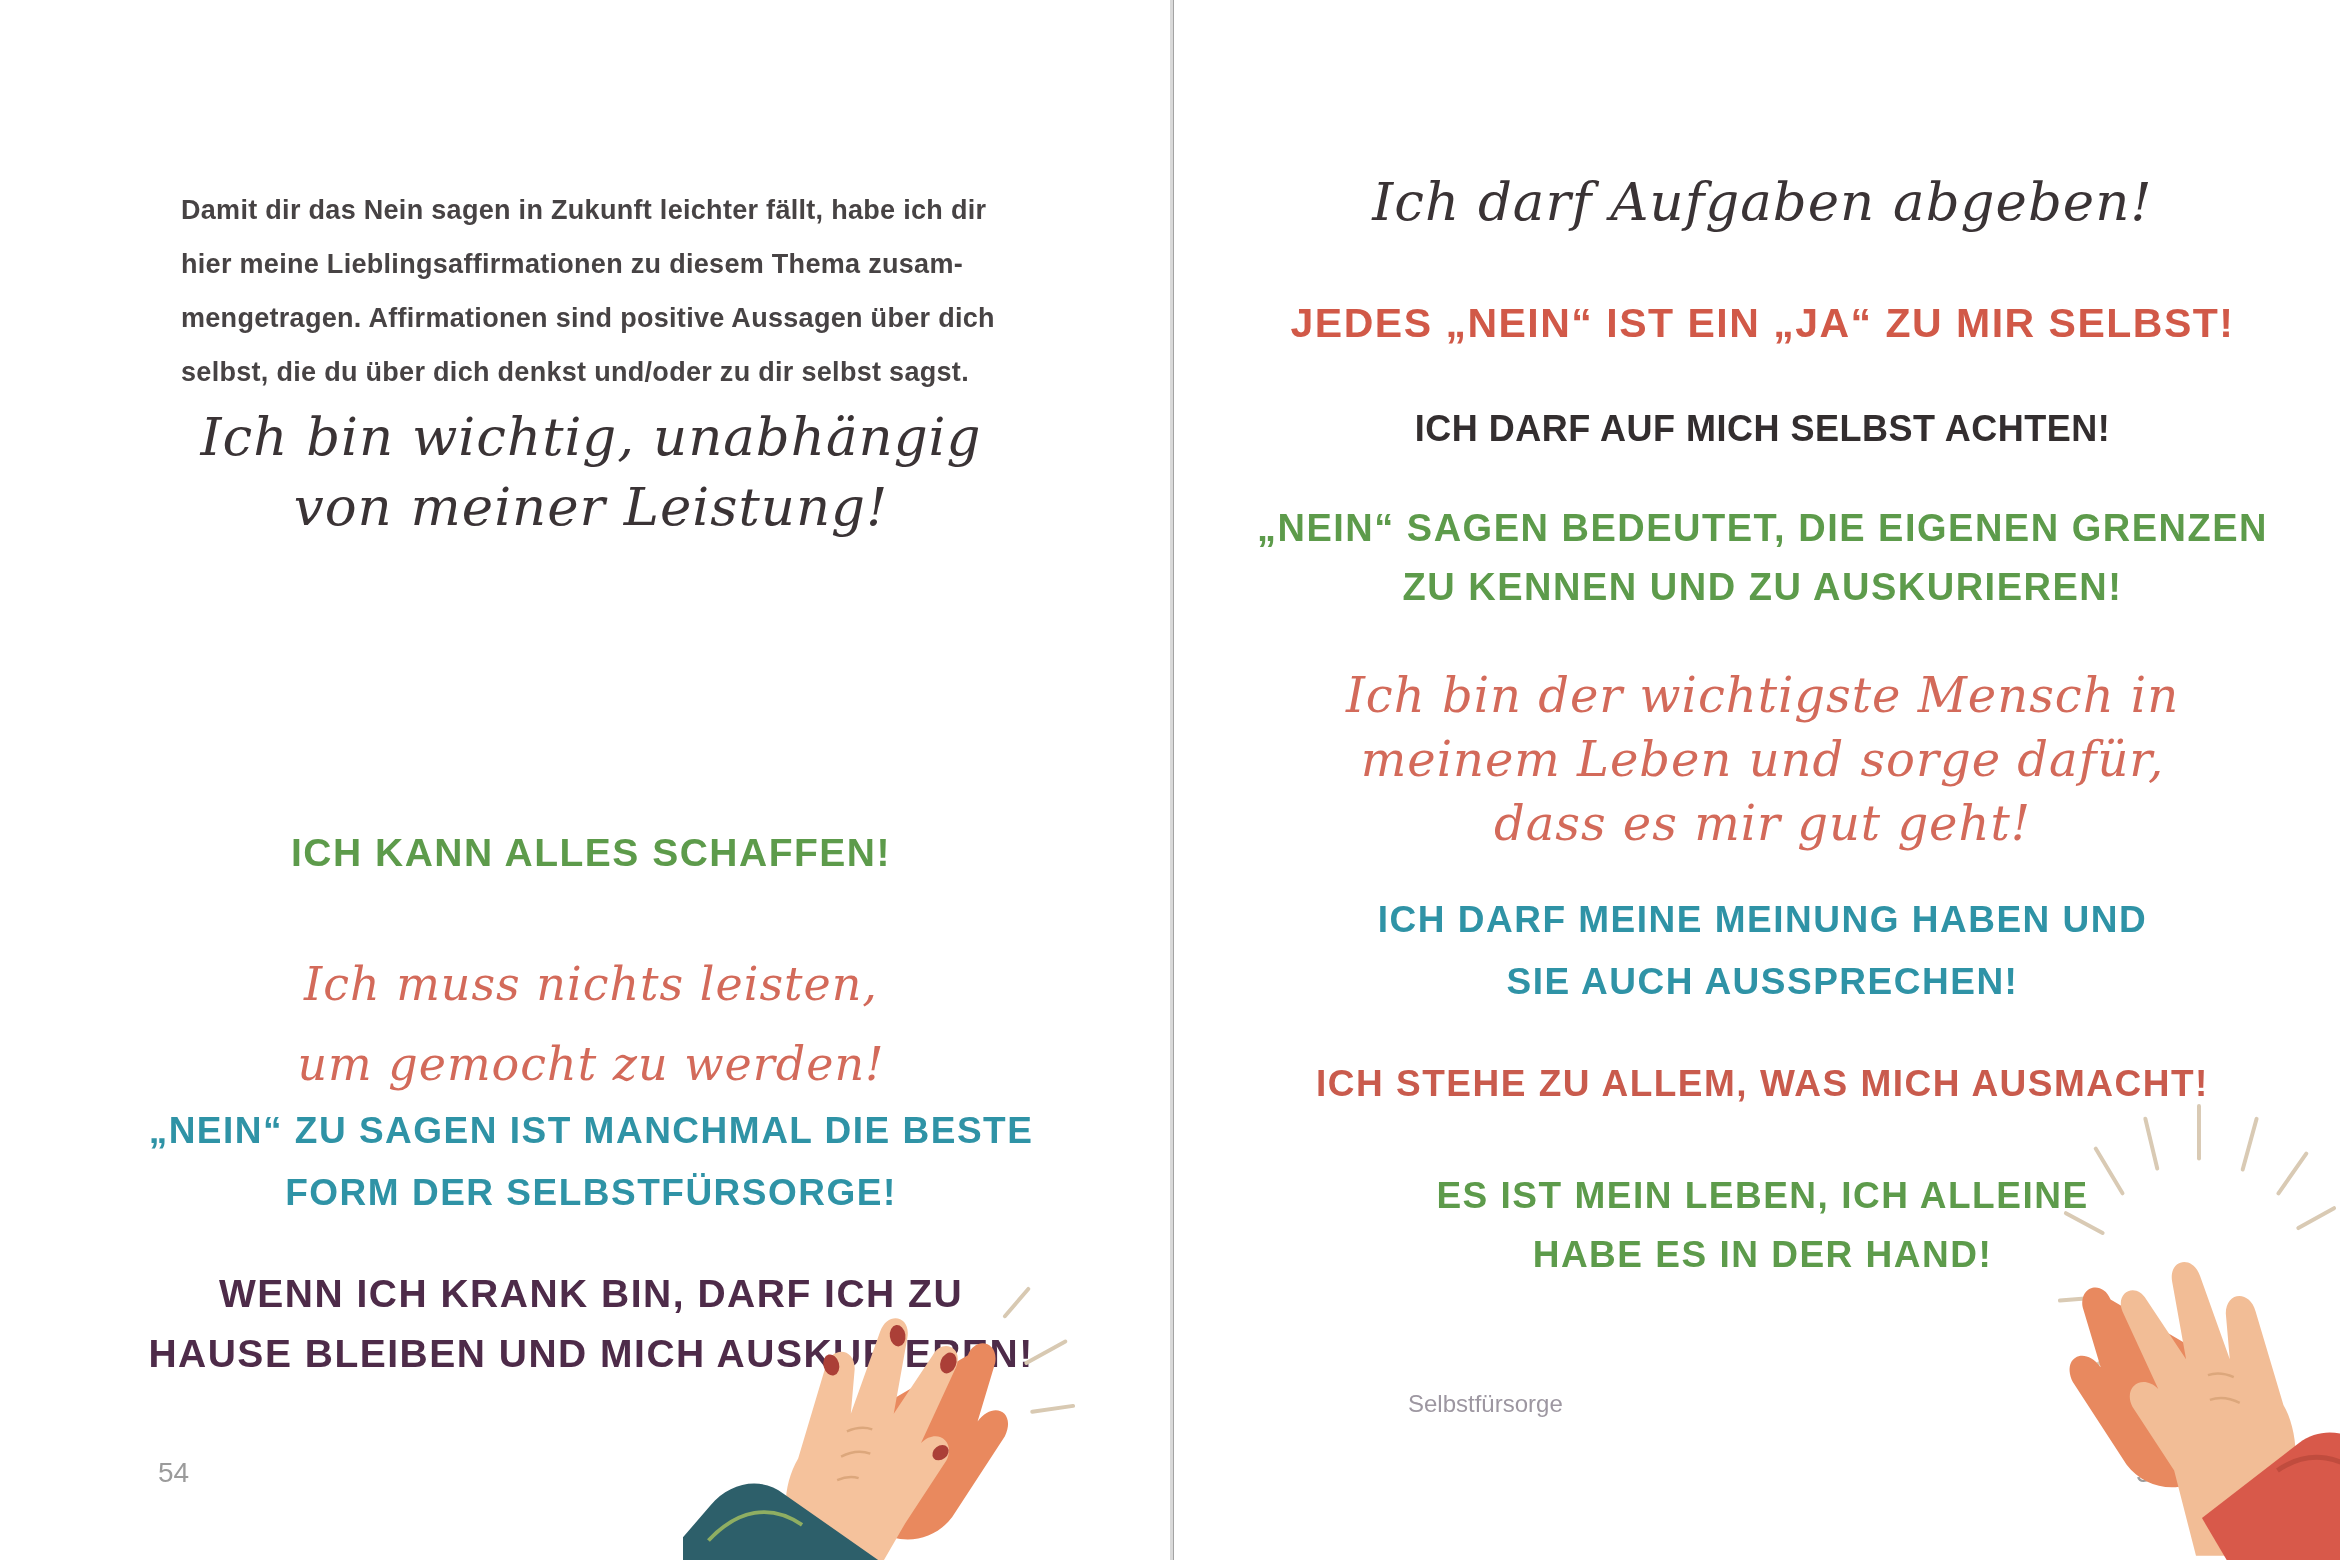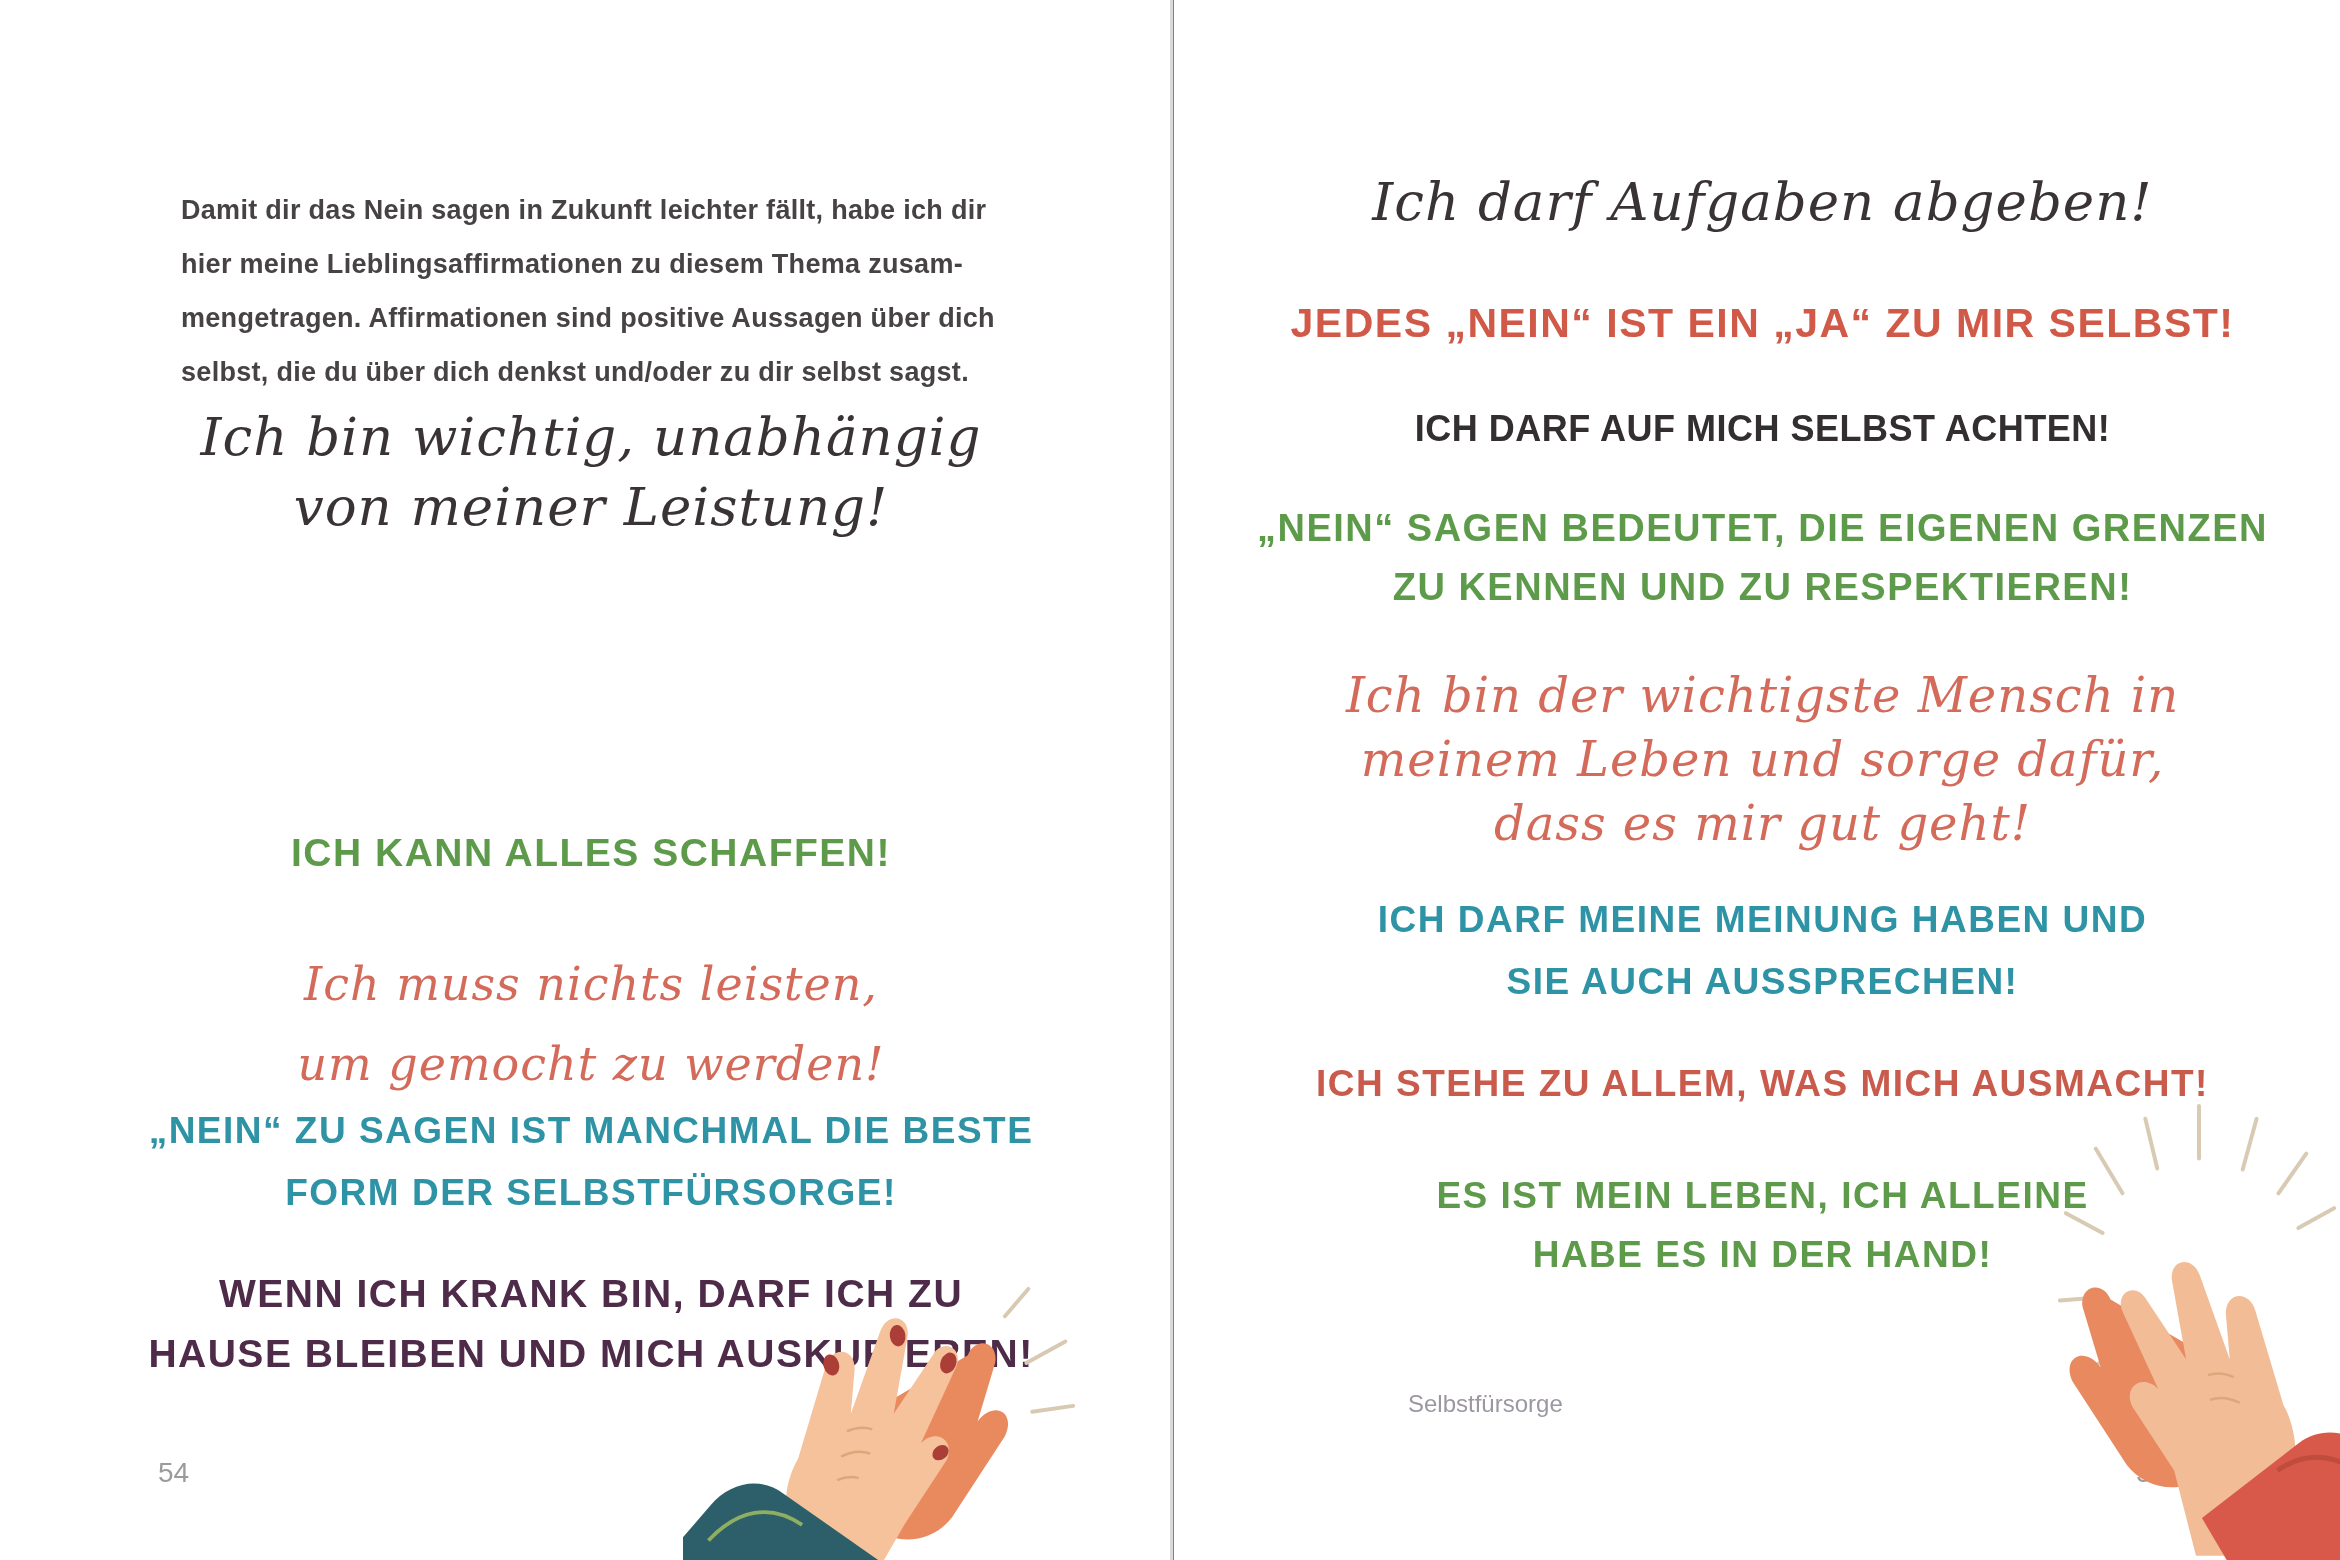--- a/index.html
+++ b/index.html
@@ -1,16 +1,16 @@
 <!DOCTYPE html>
 <html lang="de"><head>
 <meta charset="utf-8">
 <style>
   html,body{margin:0;padding:0;background:#ffffff;}
-  .spread{position:relative;width:2341px;height:1560px;background:#ec4899;overflow:hidden;
+  .spread{position:relative;width:2341px;height:1560px;background:#a3a3a3;overflow:hidden;
           font-family:"Liberation Sans",sans-serif;}
   .page{position:absolute;top:0;height:1560px;overflow:hidden;background:#ffffff;}
   .page-left{left:0;width:1171px;}
   .page-right{left:1174px;width:1166px;}
   .gutter{position:absolute;top:0;left:1170px;width:2.9px;height:1560px;background:#d9d9d9;}
 
   .prelines{white-space:pre-line;}
 
   .intro{position:absolute;left:181px;top:156px;width:956px;text-align:left;
          font-weight:700;font-size:27px;line-height:54px;color:#474344;letter-spacing:0.3px;}
@@ -104,21 +104,21 @@
 
   <section class="page page-right">
 
     <div class="aff script prelines r1">Ich darf Aufgaben abgeben!</div>
 
     <div class="aff caps prelines r2">JEDES „NEIN“ IST EIN „JA“ ZU MIR SELBST!</div>
 
     <div class="aff caps prelines r3">ICH DARF AUF MICH SELBST ACHTEN!</div>
 
     <div class="aff caps prelines r4">„NEIN“ SAGEN BEDEUTET, DIE EIGENEN GRENZEN
-ZU KENNEN UND ZU RESPEKTIEREN!</div>
+ZU KENNEN UND ZU AUSKURIEREN!</div>
 
     <div class="aff script prelines r5">Ich bin der wichtigste Mensch in
 meinem Leben und sorge dafür,
 dass es mir gut geht!</div>
 
     <div class="aff caps prelines r6">ICH DARF MEINE MEINUNG HABEN UND
 SIE AUCH AUSSPRECHEN!</div>
 
     <div class="aff caps prelines r7">ICH STEHE ZU ALLEM, WAS MICH AUSMACHT!</div>
 

